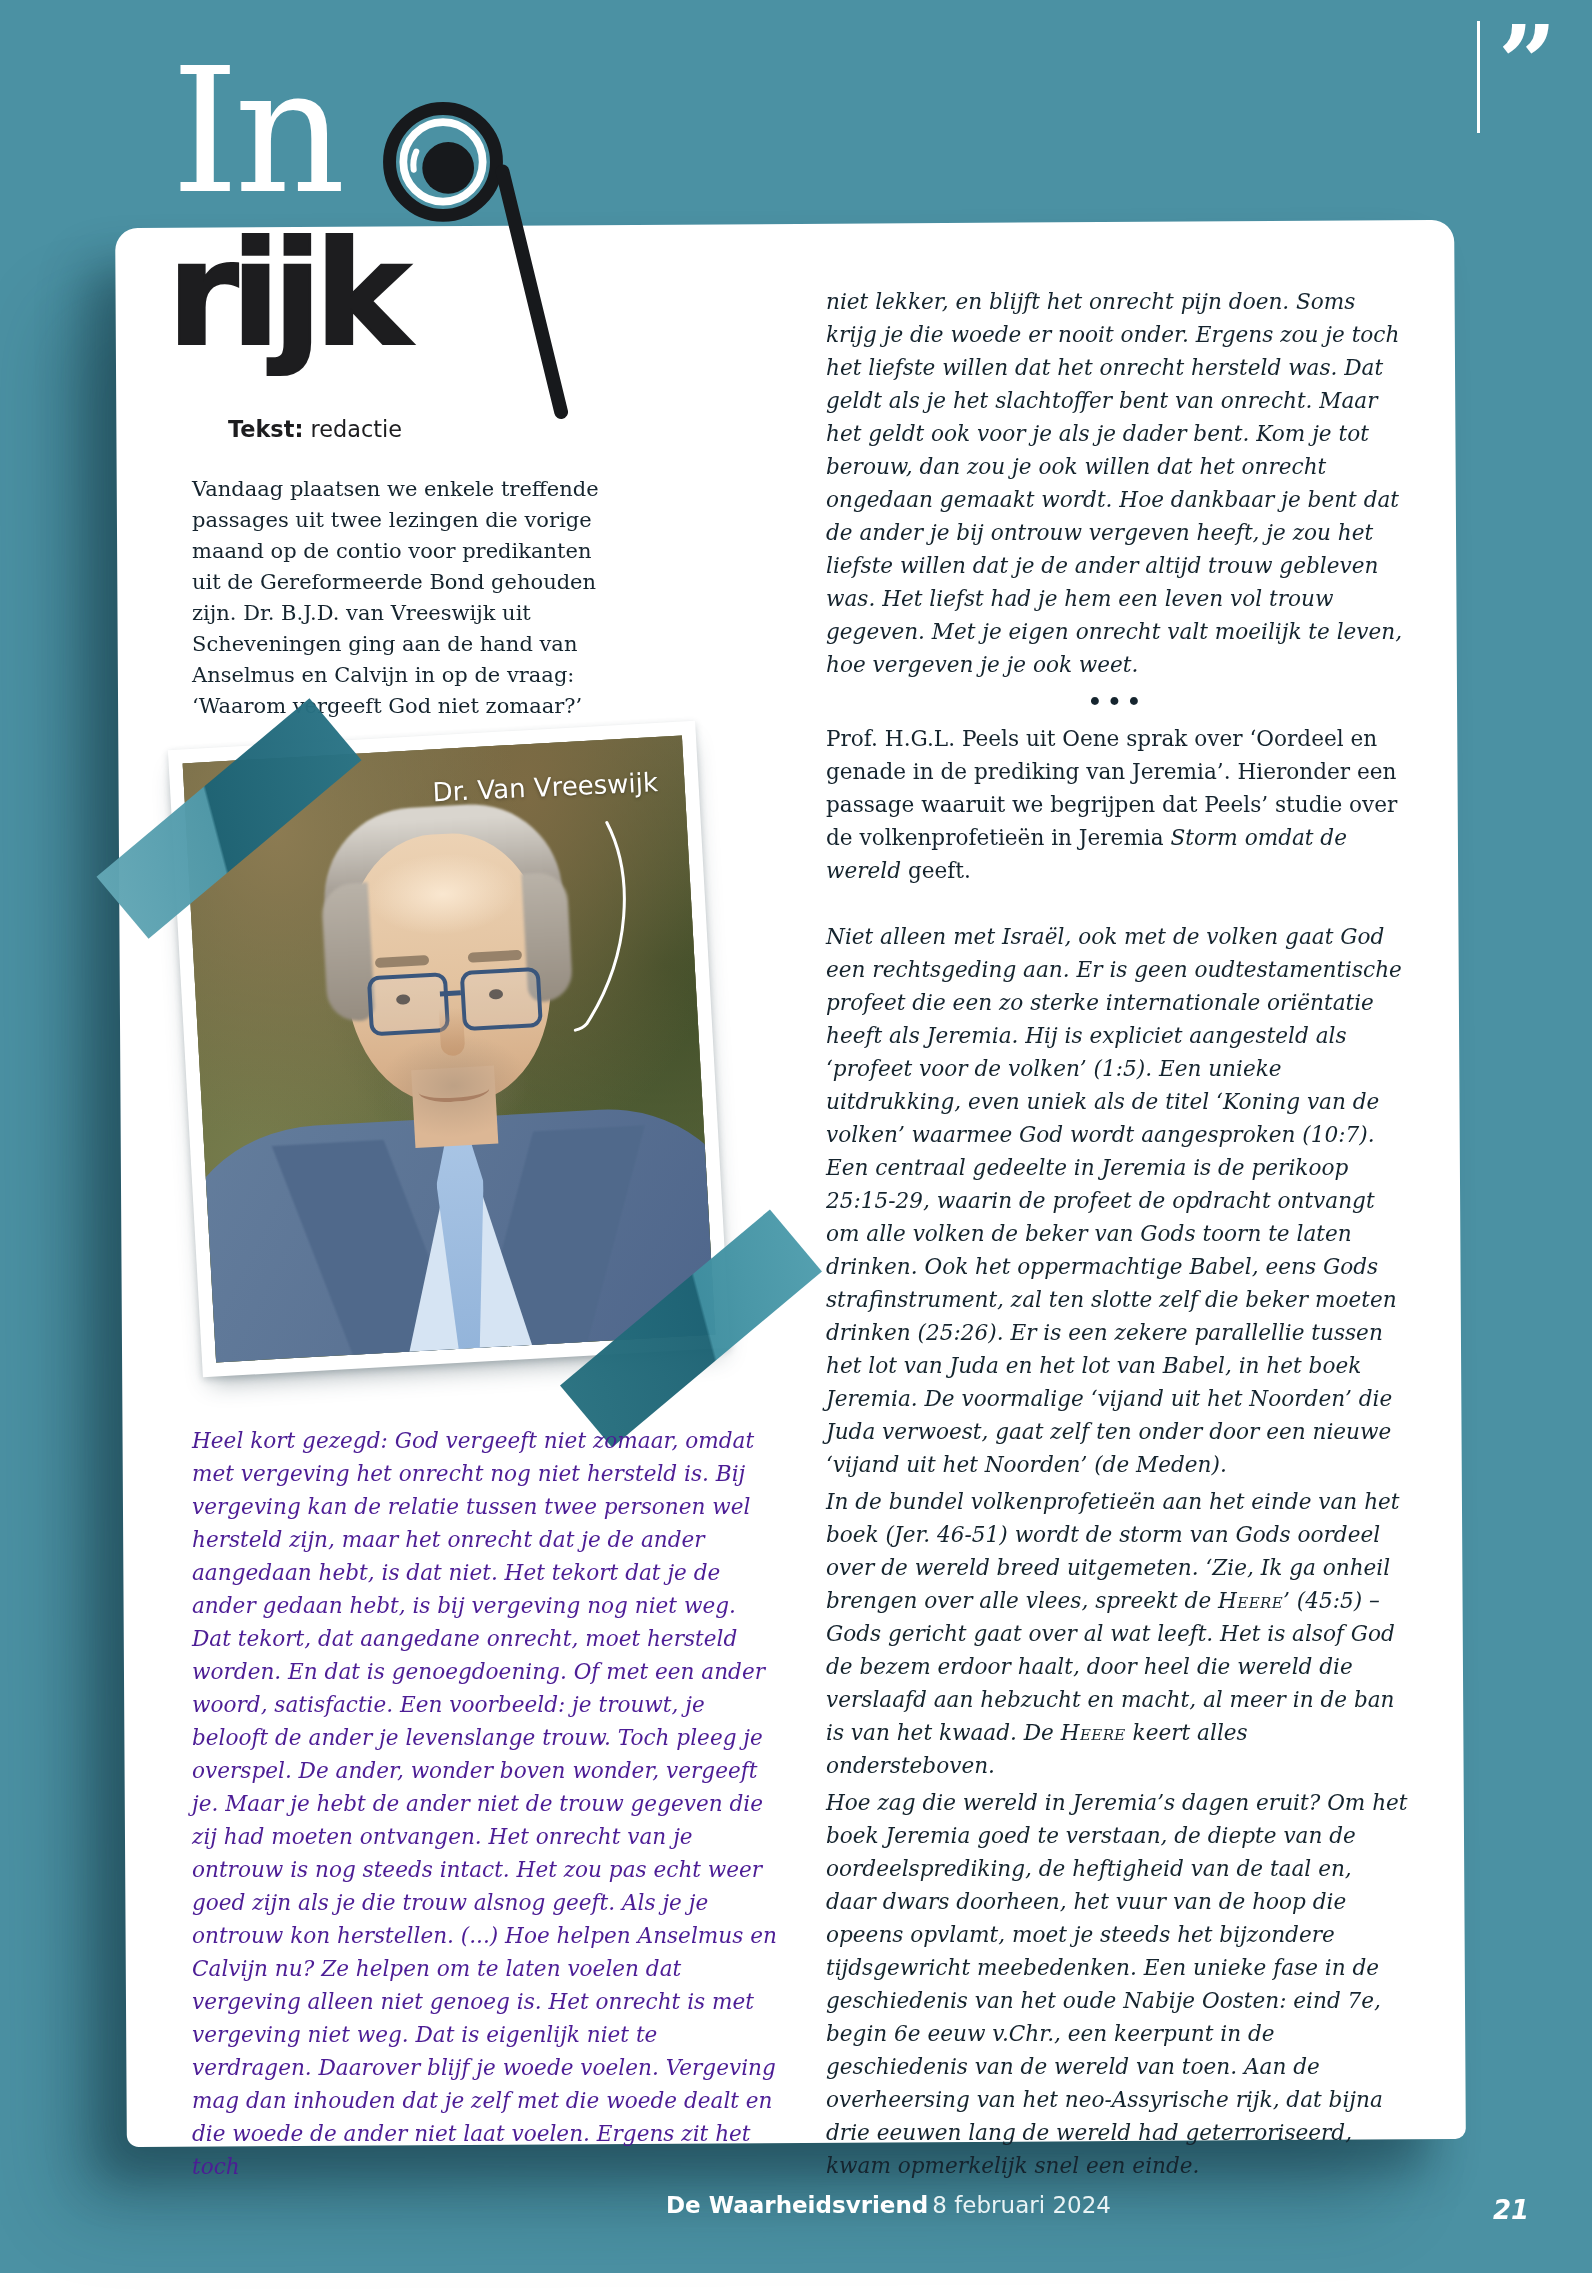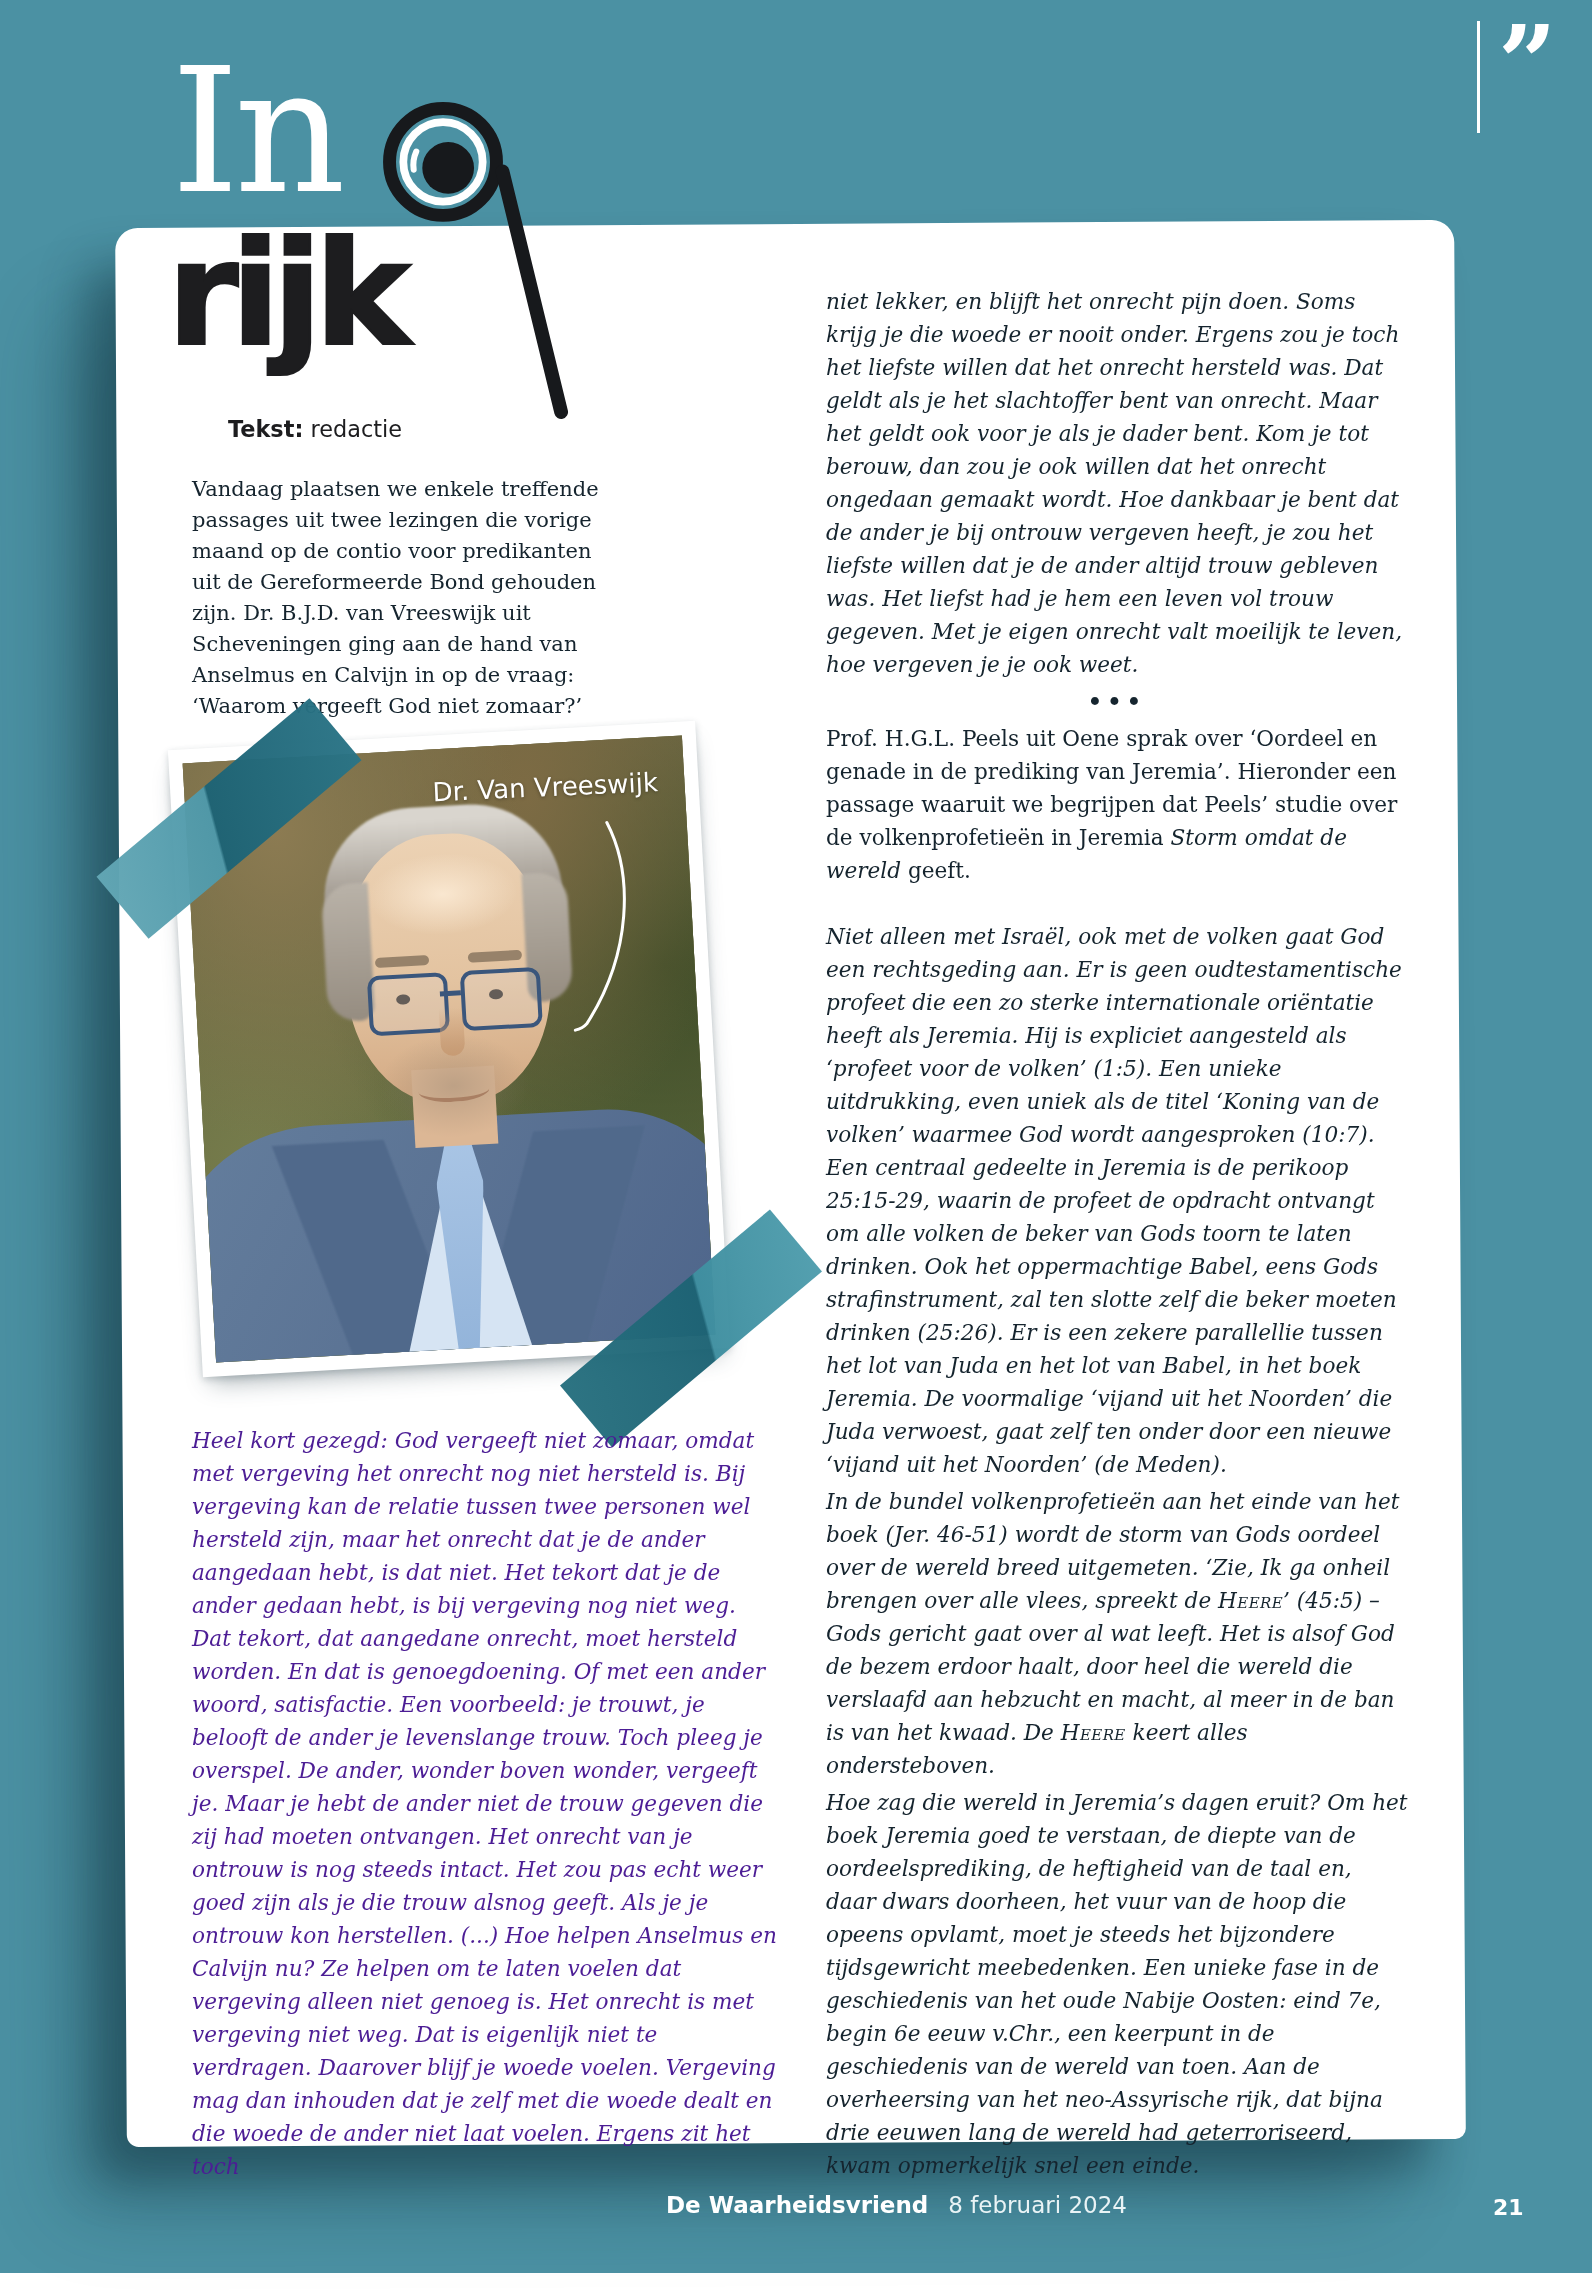--- a/index.html
+++ b/index.html
@@ -95,26 +95,26 @@
   .col-right{position:absolute;left:822px;top:281px;width:590px;z-index:3;
     font-size:21.6px;line-height:33px;color:#15242e;}
   .col-right p{margin:4px;}
   .it{font-style:italic;}
   .separator{ text-align:center;font-size:22.4px;letter-spacing:5.2px;font-weight:bold;
     margin:24px 0 21px 0;font-style:normal;}
   .roman-par{font-style:normal;}
   .sc{font-variant:small-caps;letter-spacing:0.4px;text-align:right;}
   .block-gap{margin-top:33px !important;}
   
-  .footer{position:absolute;left:666px;top:2192px;z-index:2;display:flex;align-items:flex-start;gap:20px;
+  .footer{position:absolute;left:666px;top:2192px;z-index:2;display:flex;align-items:flex-start;gap:4px;
     font-family:"DejaVu Sans","Liberation Sans",sans-serif;font-size:23px;color:#ffffff;}
   .footer .brand{font-weight:bold;}
   .footer .date{color:#e9f3f5;}
   .page-num{position:absolute;left:1493px;top:2195px;z-index:2;color:#ffffff;
-    font-family:"DejaVu Sans","Liberation Sans",sans-serif;font-weight:bold;font-size:22px;}
+    font-family:"DejaVu Sans","Liberation Sans",sans-serif;font-weight:bold;font-size:26px;font-style:italic;}
 </style>
 </head>
 <body>
 
 <div class="teal-bg"></div>
 
 <div class="top-rule"></div>
 <div class="quote-mark">”</div>
 
 <div class="card"></div>

